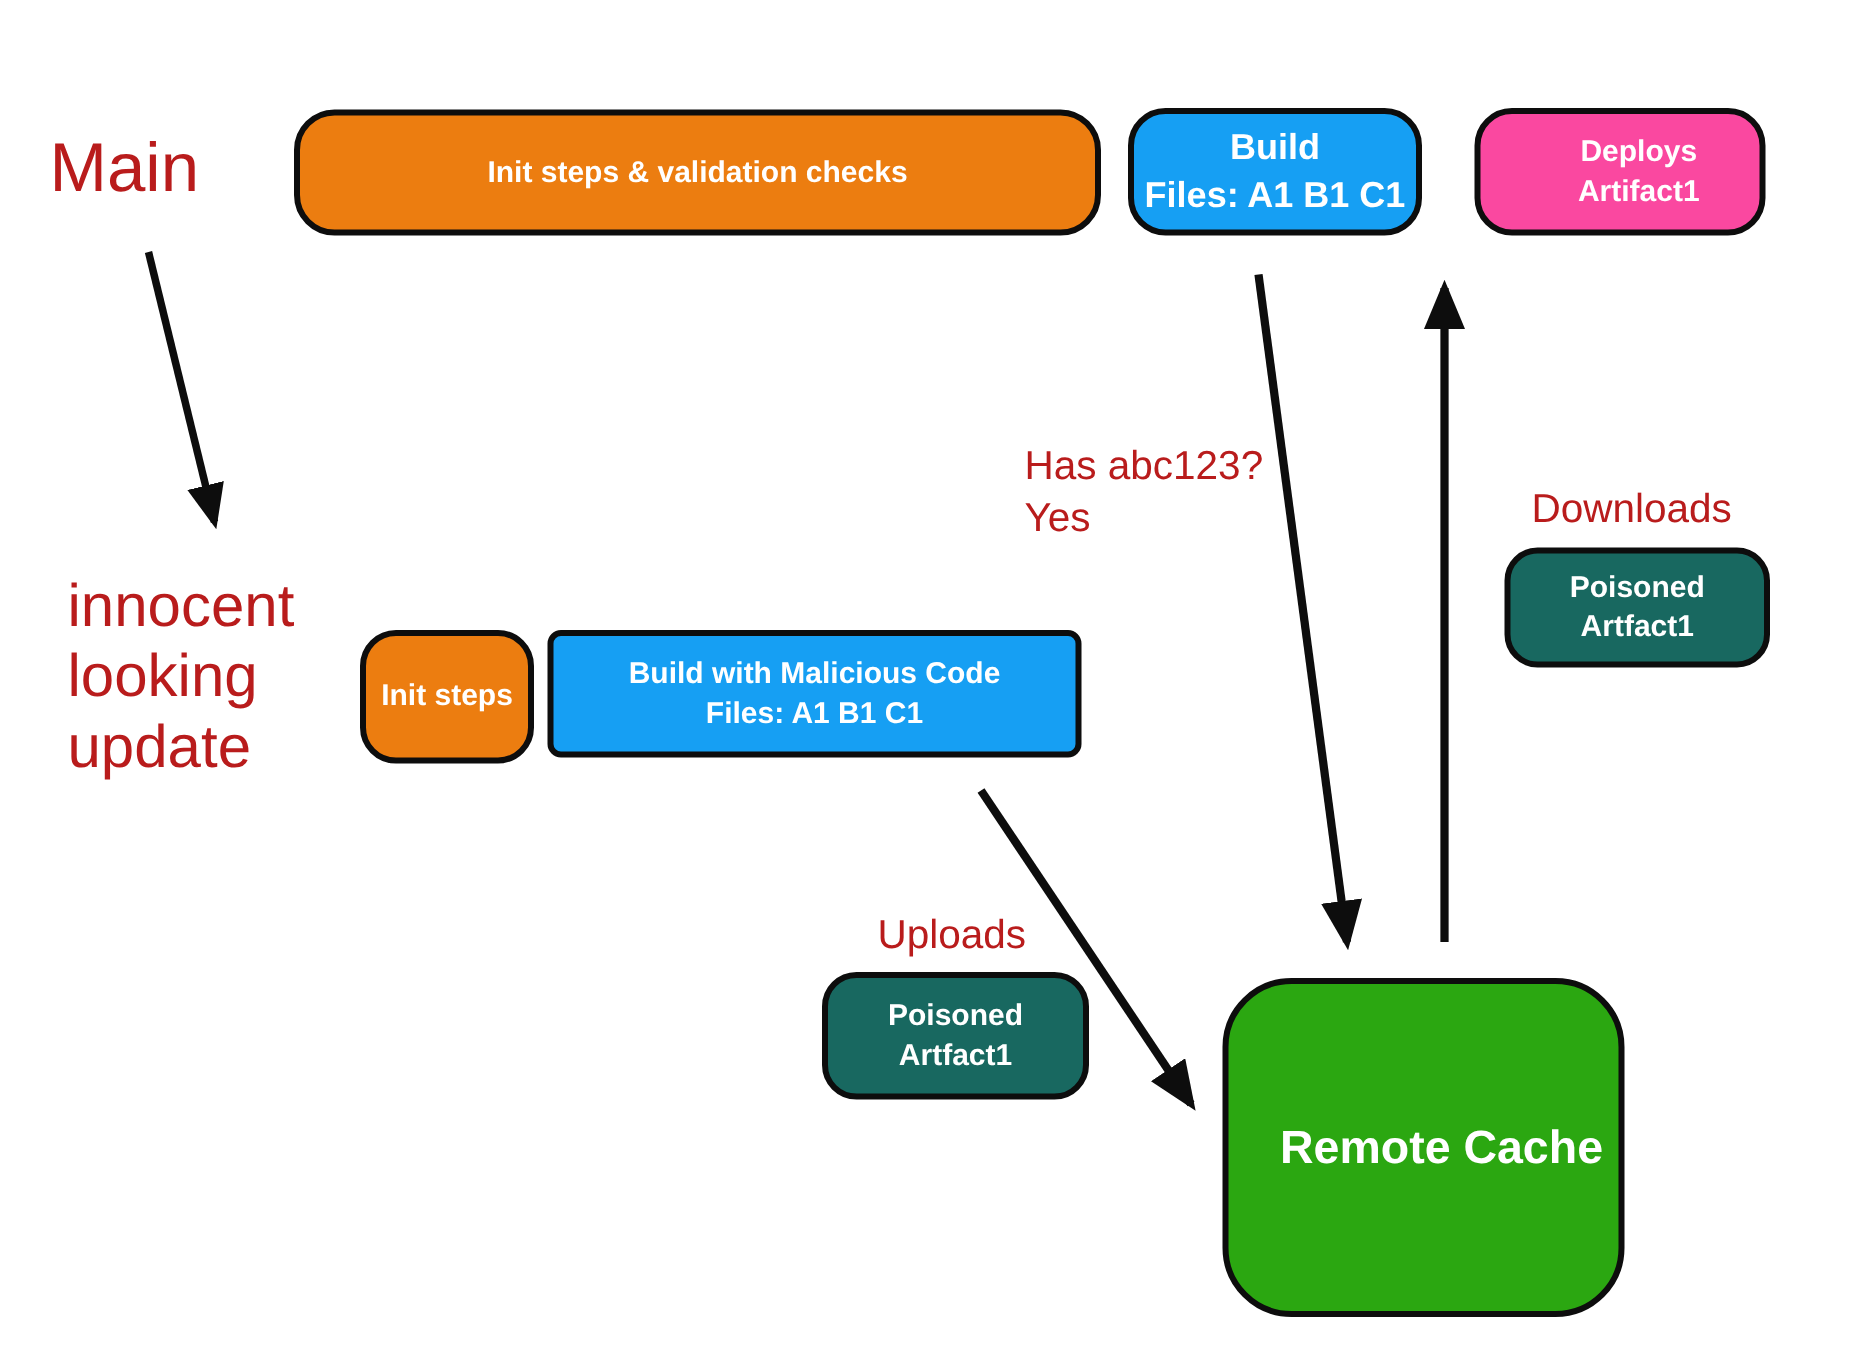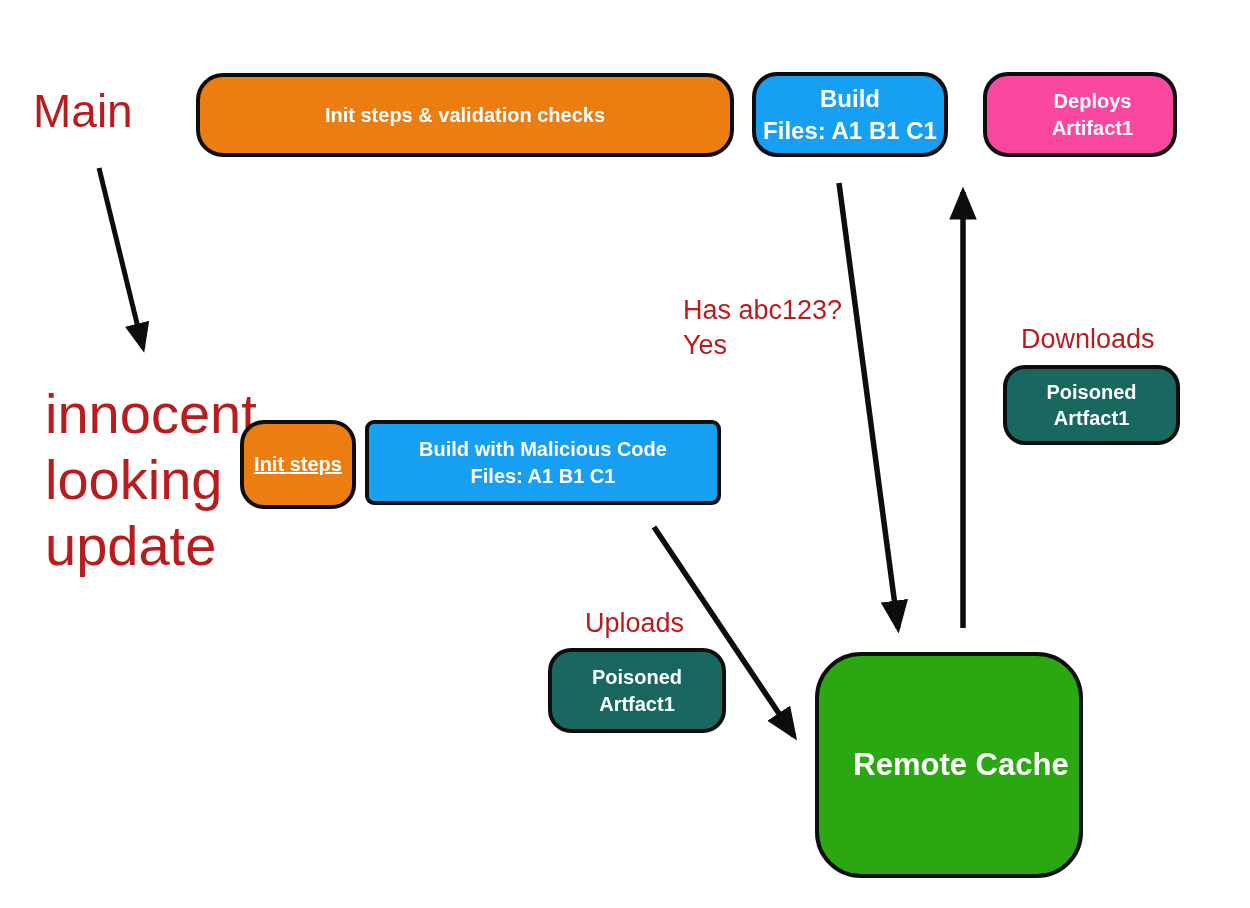--- a/index.html
+++ b/index.html
@@ -17,29 +17,29 @@
     color:#ffffff;
     font-weight:bold;
     text-align:center;
     line-height:1.32;
   }
   .node .nline{display:block;}
 
   #n-init-validation{left:196px;top:73px;width:538px;height:84px;border-radius:27px;font-size:20px;align-items:center;}
   #n-build{left:752px;top:72px;width:196px;height:85px;border-radius:25px;font-size:24px;}
   #n-deploys{left:983px;top:72px;width:194px;height:85px;border-radius:25px;font-size:20px;}
-  #n-init-steps{left:240px;top:420px;width:116px;height:89px;border-radius:24px;font-size:20px;text-decoration:underline;}
+  #n-init-steps{left:240px;top:420px;width:116px;height:89px;border-radius:24px;font-size:20px;}
   #n-build-malicious{left:365px;top:420px;width:356px;height:85px;border-radius:9px;font-size:20px;}
   #n-poisoned-download{left:1003px;top:365px;width:177px;height:80px;border-radius:22px;font-size:20px;}
   #n-poisoned-upload{left:548px;top:648px;width:178px;height:85px;border-radius:23px;font-size:20px;}
   #n-remote-cache{left:815px;top:652px;width:268px;height:226px;border-radius:46px;font-size:31px;padding-left:24px;}
 
   .freelabel{position:absolute;color:#b91c1c;}
   #l-main{left:33px;top:86px;font-size:46px;line-height:1.1;}
-  #l-innocent{left:45px;top:381px;font-size:56px;line-height:1.18;}
+  #l-innocent{left:45px;top:381px;font-size:40px;line-height:1.18;}
   #l-has-abc{left:683px;top:293px;font-size:27px;line-height:1.3;}
   #l-downloads{left:1021px;top:324px;font-size:27px;}
   #l-uploads{left:585px;top:608px;font-size:27px;}
 
   #arrow-layer{position:absolute;left:0;top:0;width:1250px;height:908px;pointer-events:none;}
 </style>
 </head>
 <body>
 
 <div id="canvas">

